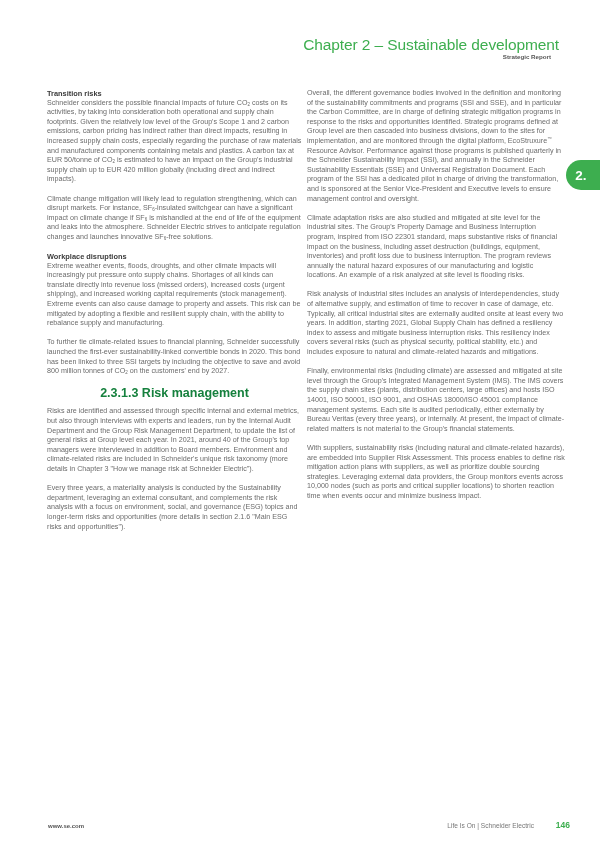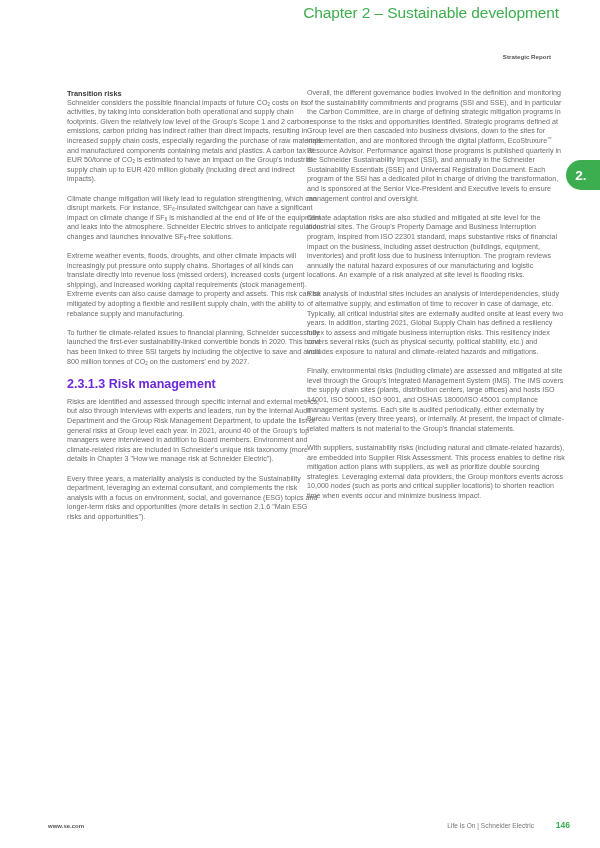--- a/index.html
+++ b/index.html
@@ -1,26 +1,26 @@
 <!DOCTYPE html>
 <html><head>
   <meta charset="utf-8">
   <style>
     html, body { margin: 0; padding: 0; background: #ffffff; }
     body { width: 600px; height: 848px; position: relative; overflow: hidden;
       font-family: "Liberation Sans", sans-serif; color: #6e6e6e; }
-    .chapter-title { position: absolute; right: 41px; top: 4px; font-size: 15.5px; color: #3dae4f;
+    .chapter-title { position: absolute; right: 41px; top: 36px; font-size: 15.5px; color: #3dae4f;
       font-family: "Liberation Sans", sans-serif; letter-spacing: -0.1px; }
     .report-label { position: absolute; right: 49px; top: 53px; font-size: 6.2px; font-weight: bold; color: #555; }
     .col { position: absolute; top: 89px; font-size: 7.15px; line-height: 9.6px; color: #6b6b6b; }
-    .col-left { left: 47px; width: 255px; margin-left: 20px; }
+    .col-left { left: 47px; width: 255px; }
     .col-right { left: 307px; width: 258px; }
     .col p { margin: 0 0 9.6px 0; }
     .col h3 { margin: 0; font-size: 7.4px; font-weight: bold; color: #3b3b3b; line-height: 9.6px; }
-    .col h2 { margin: 2px 0 6px 0; font-size: 12.5px; font-weight: bold; color: #6d28d9; line-height: 15px; }
+    .col h2 { margin: 2px 0 6px 0; font-size: 12.5px; font-weight: bold; color: #15803d; line-height: 15px; text-align: center; }
     sub { font-size: 4.5px; vertical-align: -1px; line-height: 0; }
     sup { font-size: 4.5px; vertical-align: 3px; line-height: 0; }
     .chapter-tab { position: absolute; right: 0; top: 160px; width: 34px; height: 30px; background: #3dae4f;
       border-radius: 15px 0 0 15px; color: #fff; font-weight: bold; font-size: 13.5px;
       display: flex; align-items: center; justify-content: center; padding-right: 4px; box-sizing: border-box; }
     .footer-url { position: absolute; left: 48px; top: 823px; font-size: 6px; font-weight: bold; color: #555; }
     .footer-brand { position: absolute; right: 66px; top: 822px; font-size: 6.6px; color: #777; }
     .footer-page { position: absolute; right: 30px; top: 820px; font-size: 8.5px; color: #3dae4f; font-weight: bold; }
   </style>
 </head>
@@ -28,20 +28,21 @@
 
 <div class="chapter-title">Chapter 2 – Sustainable development</div>
 <div class="report-label">Strategic Report</div>
 <div class="chapter-tab">2.</div>
 
 <div class="col col-left">
   <h3>Transition risks</h3>
   <p><span>Schneider considers the possible financial impacts of future CO</span><sub>2</sub><span> costs on its activities, by taking into consideration both operational and supply chain footprints. Given the relatively low level of the Group's Scope 1 and 2 carbon emissions, carbon pricing has indirect rather than direct impacts, resulting in increased supply chain costs, especially regarding the purchase of raw materials and manufactured components containing metals and plastics. A carbon tax at EUR 50/tonne of CO</span><sub>2</sub><span> is estimated to have an impact on the Group's industrial supply chain up to EUR 420 million globally (including direct and indirect impacts).</span></p>
   <p><span>Climate change mitigation will likely lead to regulation strengthening, which can disrupt markets. For instance, SF</span><sub>6</sub><span>-insulated switchgear can have a significant impact on climate change if SF</span><sub>6</sub><span> is mishandled at the end of life of the equipment and leaks into the atmosphere. Schneider Electric strives to anticipate regulation changes and launches innovative SF</span><sub>6</sub><span>-free solutions.</span></p>
 
+  <h3>Workplace disruptions</h3>
   <p>Extreme weather events, floods, droughts, and other climate impacts will increasingly put pressure onto supply chains. Shortages of all kinds can translate directly into revenue loss (missed orders), increased costs (urgent shipping), and increased working capital requirements (stock management). Extreme events can also cause damage to property and assets. This risk can be mitigated by adopting a flexible and resilient supply chain, with the ability to rebalance supply and manufacturing.</p>
   <p><span>To further tie climate-related issues to financial planning, Schneider successfully launched the first-ever sustainability-linked convertible bonds in 2020. This bond has been linked to three SSI targets by including the objective to save and avoid 800 million tonnes of CO</span><sub>2</sub><span> on the customers' end by 2027.</span></p>
 
   <h2>2.3.1.3 Risk management</h2>
   <p>Risks are identified and assessed through specific internal and external metrics, but also through interviews with experts and leaders, run by the Internal Audit Department and the Group Risk Management Department, to update the list of general risks at Group level each year. In 2021, around 40 of the Group's top managers were interviewed in addition to Board members. Environment and climate-related risks are included in Schneider's unique risk taxonomy (more details in Chapter 3 "How we manage risk at Schneider Electric").</p>
   <p>Every three years, a materiality analysis is conducted by the Sustainability department, leveraging an external consultant, and complements the risk analysis with a focus on environment, social, and governance (ESG) topics and longer-term risks and opportunities (more details in section 2.1.6 "Main ESG risks and opportunities").</p>
 </div>
 
 <div class="col col-right">
   <p><span>Overall, the different governance bodies involved in the definition and monitoring of the sustainability commitments and programs (SSI and SSE), and in particular the Carbon Committee, are in charge of defining strategic mitigation programs in response to the risks and opportunities identified. Strategic programs defined at Group level are then cascaded into business divisions, down to the sites for implementation, and are monitored through the digital platform, EcoStruxure</span><sup>™</sup><span> Resource Advisor. Performance against those programs is published quarterly in the Schneider Sustainability Impact (SSI), and annually in the Schneider Sustainability Essentials (SSE) and Universal Registration Document. Each program of the SSI has a dedicated pilot in charge of driving the transformation, and is sponsored at the Senior Vice-President and Executive levels to ensure management control and oversight.</span></p>

